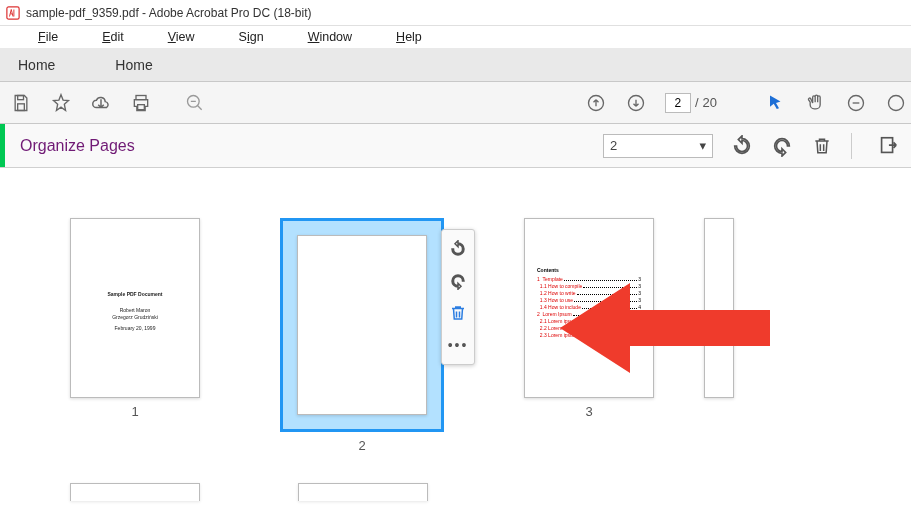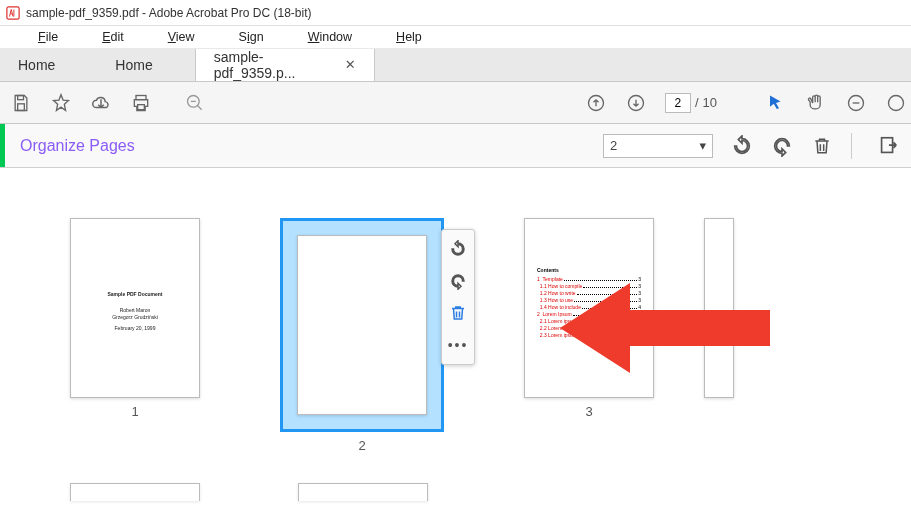--- a/index.html
+++ b/index.html
@@ -17,21 +17,21 @@
   .tabstrip .tab.doc .close { font-size: 13px; color:#555; }
 
   .toolbar { height: 42px; background: #f5f5f5; border-bottom: 1px solid #c8c8c8; display: flex; align-items: center; padding: 0 10px; justify-content: space-between; }
   .toolbar .grp { display: flex; align-items: center; gap: 18px; }
   .toolbar .ticon2 { width:22px; height:22px; color:#555; display:inline-flex; align-items:center; justify-content:center; }
   .toolbar .pageno { display:flex; align-items:center; font-size:13px; color:#555; gap:4px;}
   .toolbar .pageno input { width:26px; text-align:center; border:1px solid #bbb; font-size:12px; height:20px; background:#fff;}
 
   .orgbar { height: 44px; background: #f9f9f9; border-bottom: 1px solid #d0d0d0; display: flex; align-items: center; padding: 0 12px; justify-content: space-between; position:relative;}
   .orgbar .greenstrip { position:absolute; left:0; top:0; bottom:0; width:5px; background:#00c853;}
-  .orgbar .title { font-size: 16px; color:#8b5cf6; padding-left:8px;}
+  .orgbar .title { font-size: 16px; color:#701a75; padding-left:8px;}
   .orgbar .right { display:flex; align-items:center; gap:18px;}
   .orgbar .dd { width:110px; height:24px; border:1px solid #bbb; background:#fff; display:flex; align-items:center; padding:0 6px; font-size:13px; color:#444; justify-content:space-between;}
   .orgbar .oicon { width:22px; height:22px; color:#555; display:inline-flex; align-items:center; justify-content:center;}
 
   .canvas { position: relative; height: calc(516px - 26px - 22px - 34px - 42px - 44px); background:#fff; overflow:hidden; }
   .thumbrow { display:flex; gap:80px; padding: 50px 70px 0 70px; align-items:flex-start; justify-content:flex-start; }
   .thumb { display:flex; flex-direction:column; align-items:center; gap:6px; }
   .thumb .page { width:130px; height:180px; border:1px solid #bbb; background:#fff; box-shadow:0 1px 3px rgba(0,0,0,.15); position:relative; overflow:hidden;}
   .thumb .label { font-size:13px; color:#555; }
   .thumb.selected .selwrap { border:3px solid #2196f3; background:#b3e1ff; padding:14px; }
@@ -69,24 +69,20 @@
   <span class="mitem"><u>E</u>dit</span>
   <span class="mitem"><u>V</u>iew</span>
   <span class="mitem">S<u>i</u>gn</span>
   <span class="mitem"><u>W</u>indow</span>
   <span class="mitem"><u>H</u>elp</span>
 </div>
 
 <div class="tabstrip">
   <div class="tab">Home</div>
   <div class="tab">Home</div>
-  <div class="tab doc">
-    <span>sample-pdf_9359.p...</span>
-    <span class="close">✕</span>
-  </div>
 </div>
 
 <div class="toolbar">
   <div class="grp">
     <span class="ticon2">
         <svg width="20" height="20" viewBox="0 0 24 24" fill="none" stroke="#666" stroke-width="1.6">
           <path d="M5 3h11l3 3v15H5z"></path>
           <rect x="8" y="3" width="7" height="5"></rect>
           <rect x="8" y="13" width="8" height="8"></rect>
         </svg>
@@ -125,21 +121,21 @@
       </span>
     <span class="ticon2">
         <svg width="20" height="20" viewBox="0 0 24 24" fill="none" stroke="#666" stroke-width="1.6">
           <circle cx="12" cy="12" r="9"></circle>
           <path d="M12 8v8m0 0l-3-3m3 3l3-3"></path>
         </svg>
       </span>
     <span class="pageno">
       <input value="2" style="">
       <span>/</span>
-      <span>10</span>
+      <span>20</span>
     </span>
     <span style="width:12px"></span>
     <span class="ticon2" style="color:#1e6fd6">
         <svg width="18" height="18" viewBox="0 0 24 24" fill="#1e6fd6">
           <path d="M4 2l14 8-6 2 4 7-3 1-4-7-5 4z"></path>
         </svg>
       </span>
     <span class="ticon2">
         <svg width="20" height="20" viewBox="0 0 24 24" fill="none" stroke="#666" stroke-width="1.6">
           <path d="M8 12V5a1.5 1.5 0 013 0v6V4a1.5 1.5 0 013 0v7V5a1.5 1.5 0 013 0v9a5 5 0 01-5 5h-2a5 5 0 01-5-5v-3l-2-3a1.5 1.5 0 012.5-1.5L8 12z"></path>

